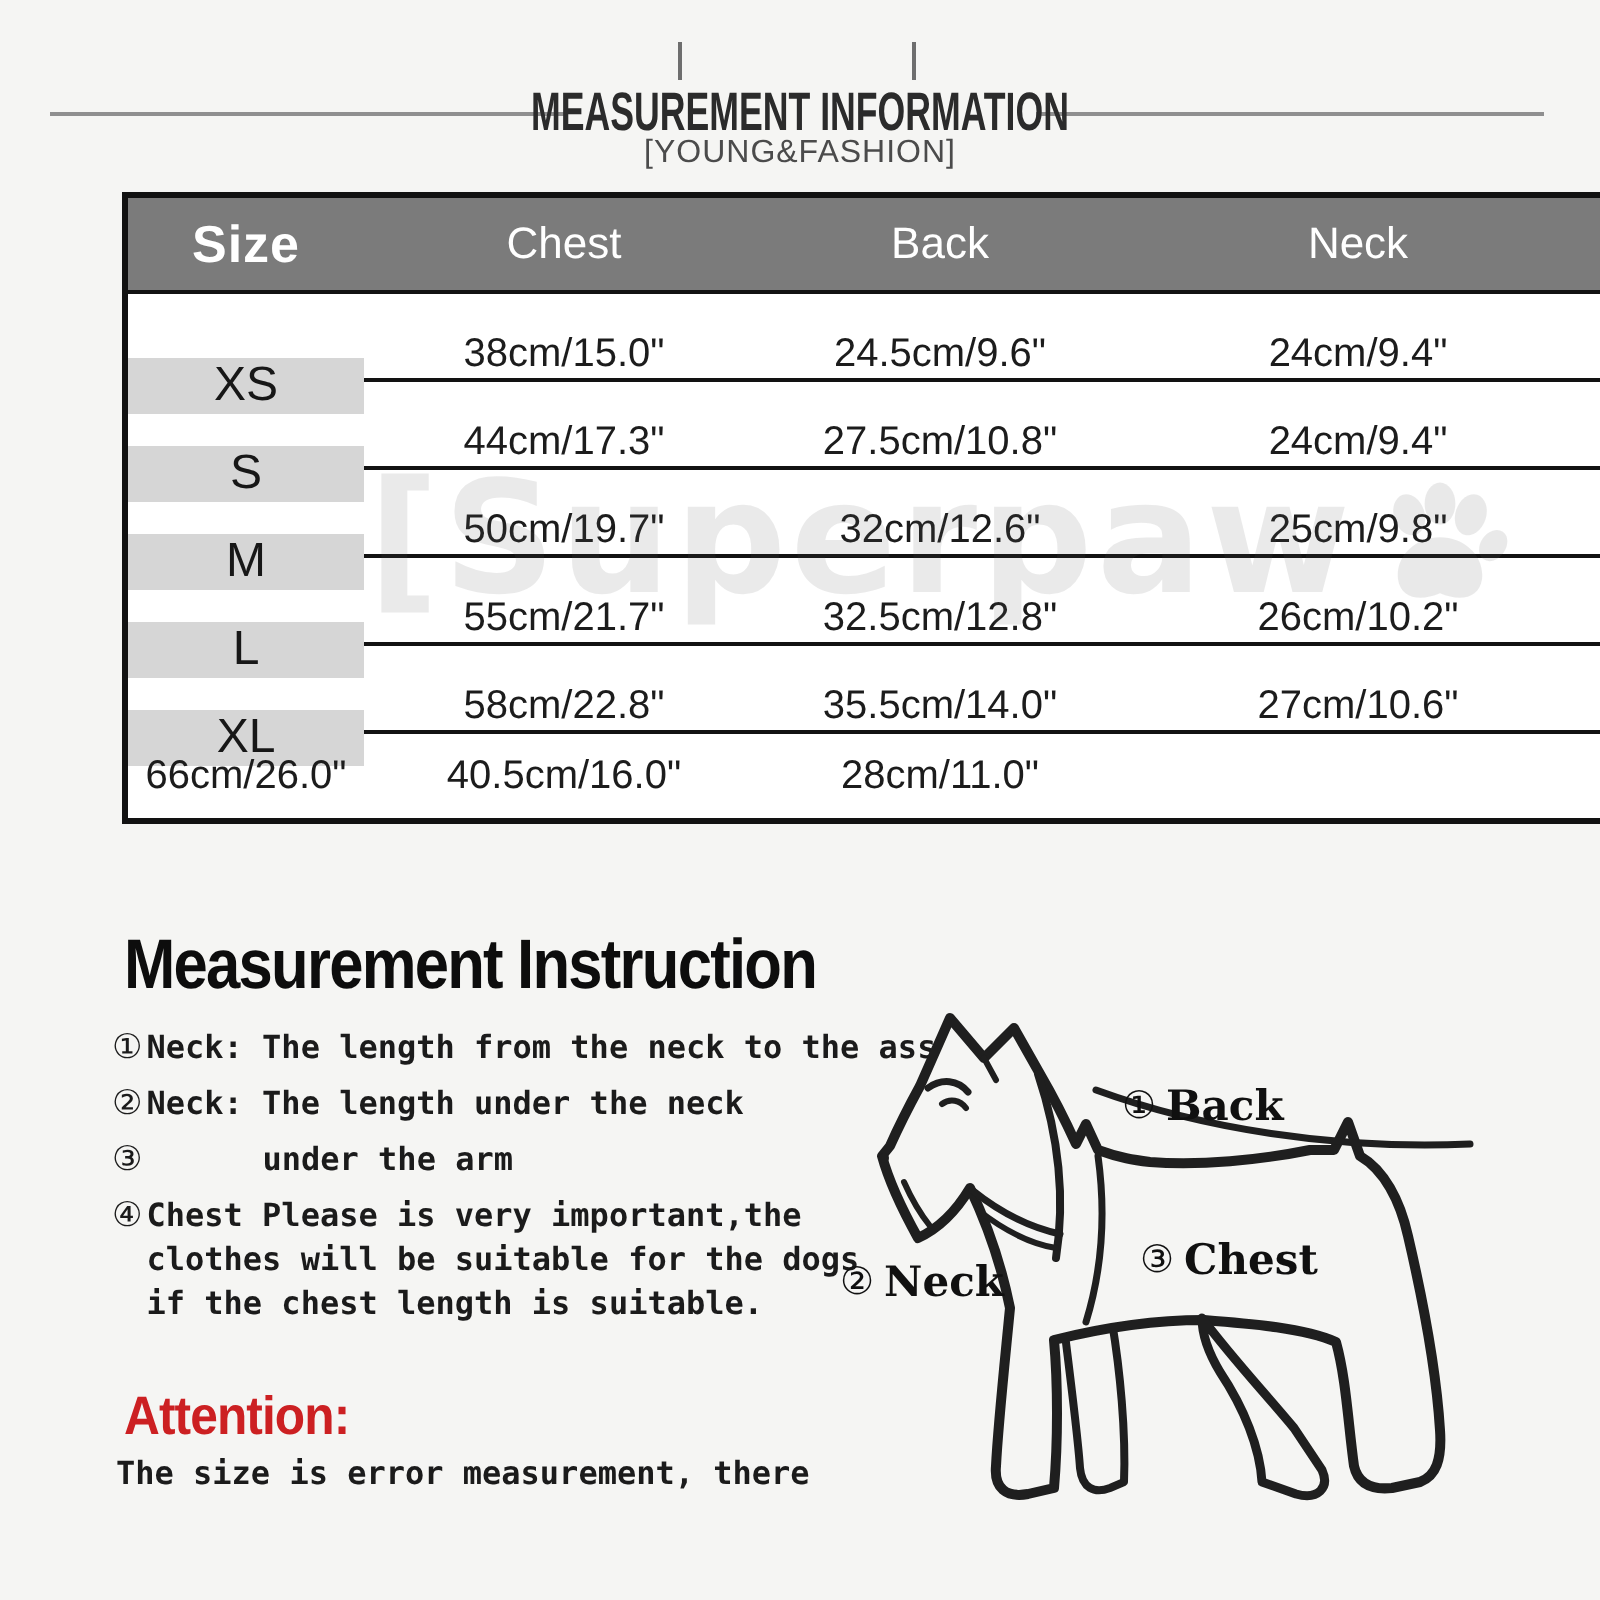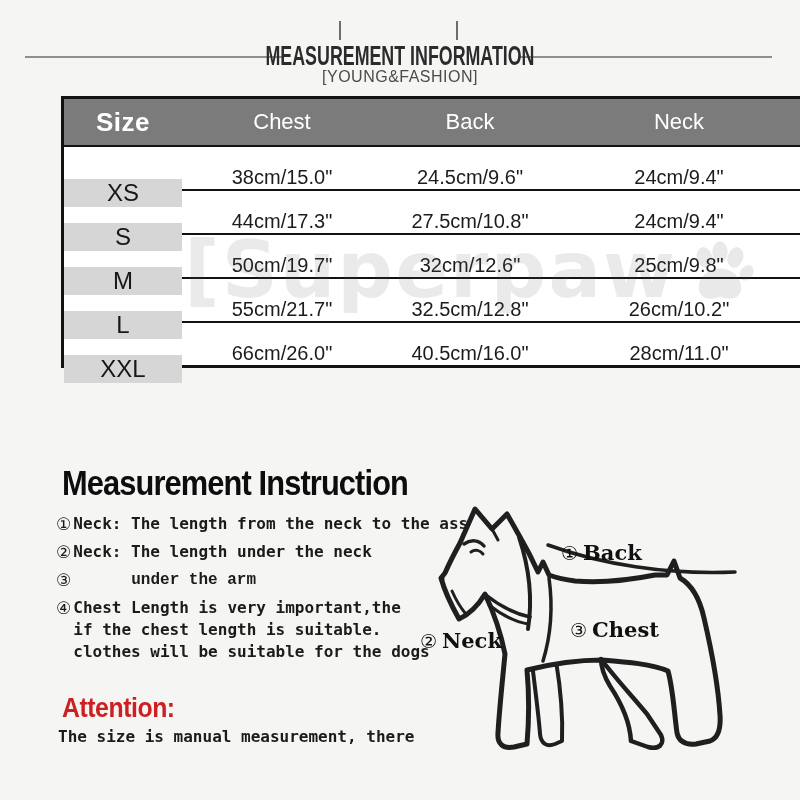--- a/index.html
+++ b/index.html
@@ -64,21 +64,21 @@
     position:absolute; left:56px; top:513px; width:430px;
     font-family:"DejaVu Sans Mono", monospace; font-weight:bold;
     font-size:16px; line-height:22px; color:#1b1b1b;
   }
   .mi-item { display:flex; margin-bottom:6px; }
   .mi-num {
     font-family:"DejaVu Sans", sans-serif; font-weight:normal;
     font-size:17px; line-height:22px; margin-right:2px; flex:0 0 auto;
   }
   .mi-lines { white-space:nowrap; }
-  .mi-lines .indent2 { padding-left:58px;font-family:Liberation Mono, monospace; }
+  .mi-lines .indent2 { padding-left:58px; }
 
   
   .attn-heading {
     position:absolute; left:62px; top:693px;
     color:#cc2022; font-size:27px; font-weight:bold; letter-spacing:-0.5px;
     transform:scaleX(0.92); transform-origin:left; white-space:nowrap;
   }
   .attn-body {
     position:absolute; left:58px; top:726px;
     font-family:"DejaVu Sans Mono", monospace; font-weight:bold;
@@ -135,21 +135,26 @@
     <div class="cell val-cell">32cm/12.6"</div>
     <div class="cell val-cell">25cm/9.8"</div>
   </div>
   <div class="t-row t-body-row">
     <div class="cell size-cell">L</div>
     <div class="cell val-cell">55cm/21.7"</div>
     <div class="cell val-cell">32.5cm/12.8"</div>
     <div class="cell val-cell">26cm/10.2"</div>
   </div>
   <div class="t-row t-body-row">
-    <div class="cell size-cell">XXL</div>
+    <div class="cell size-cell">XL</div>
+    <div class="cell val-cell">58cm/22.8"</div>
+    <div class="cell val-cell">35.5cm/14.0"</div>
+    <div class="cell val-cell">27cm/10.6"</div>
+  </div>
+  <div class="t-row t-body-row">
     <div class="cell val-cell">66cm/26.0"</div>
     <div class="cell val-cell">40.5cm/16.0"</div>
     <div class="cell val-cell">28cm/11.0"</div>
   </div>
 
   <div class="watermark">
     <span>[Superpaw</span>
     <svg width="70" height="70" viewBox="0 0 100 100" fill="#5f5f5f">
       <ellipse cx="28" cy="32" rx="11" ry="15" transform="rotate(-18 28 32)"></ellipse>
       <ellipse cx="50" cy="24" rx="11" ry="15"></ellipse>
@@ -177,30 +182,30 @@
   </div>
   <div class="mi-item">
     <span class="mi-num">③</span>
     <div class="mi-lines">
       <div class="indent2">under the arm</div>
     </div>
   </div>
   <div class="mi-item">
     <span class="mi-num">④</span>
     <div class="mi-lines">
-      <div>Chest Length is very important,the</div>
+      <div>Chest Please is very important,the</div>
+      <div>clothes will be suitable for the dogs</div>
       <div>if the chest length is suitable.</div>
-      <div>clothes will be suitable for the dogs</div>
     </div>
   </div>
 </div>
 
 <div class="attn-heading">Attention:</div>
 <div class="attn-body">
-  <div>The size is manual measurement, there</div>
+  <div>The size is error measurement, there</div>
 </div>
 
 <div class="dog-wrap">
   <svg width="385" height="315" viewBox="0 0 385 315" fill="none" stroke="#1f1f1f" stroke-linecap="round" stroke-linejoin="round">
 
     <path fill="#f5f5f3" stroke-width="4" d="M116 172 C120 205 124 235 125 251 C126 261 132 264 140 261 L147 258 C148 233 145 202 141 178 Z"></path>
 
     <path fill="#f5f5f3" stroke-width="5" d="
       M60 26 L77 46 L92 31 L105 54
       C112 66 118 78 123 89

